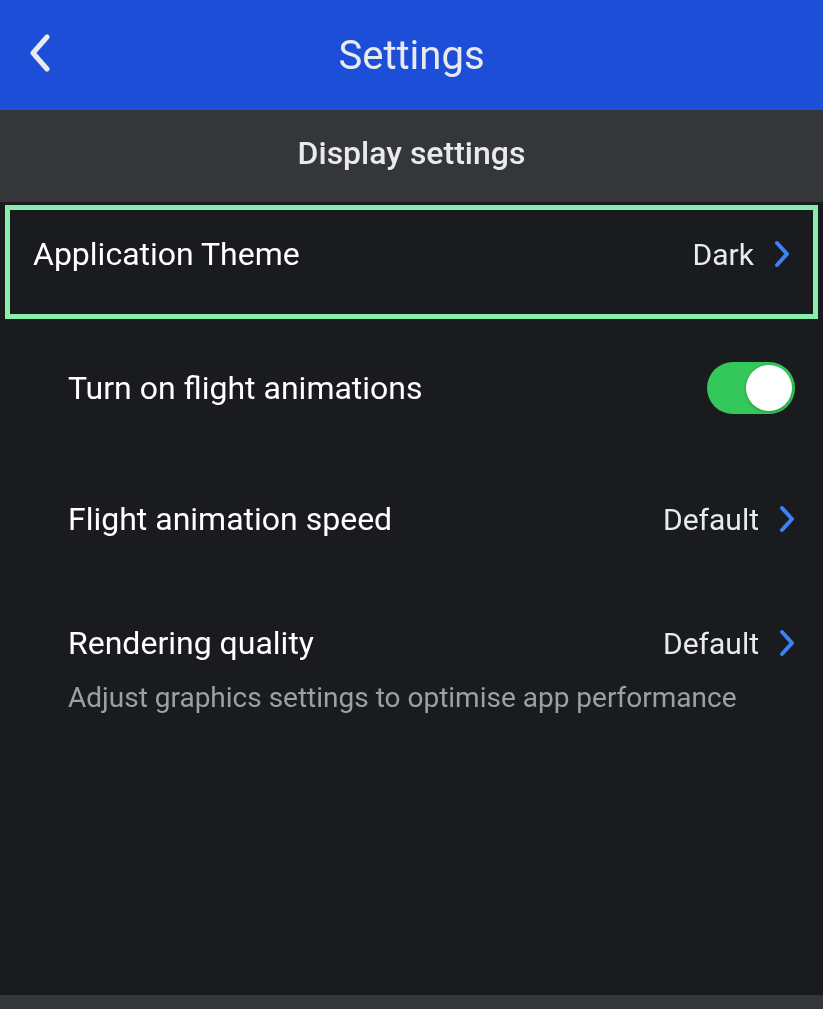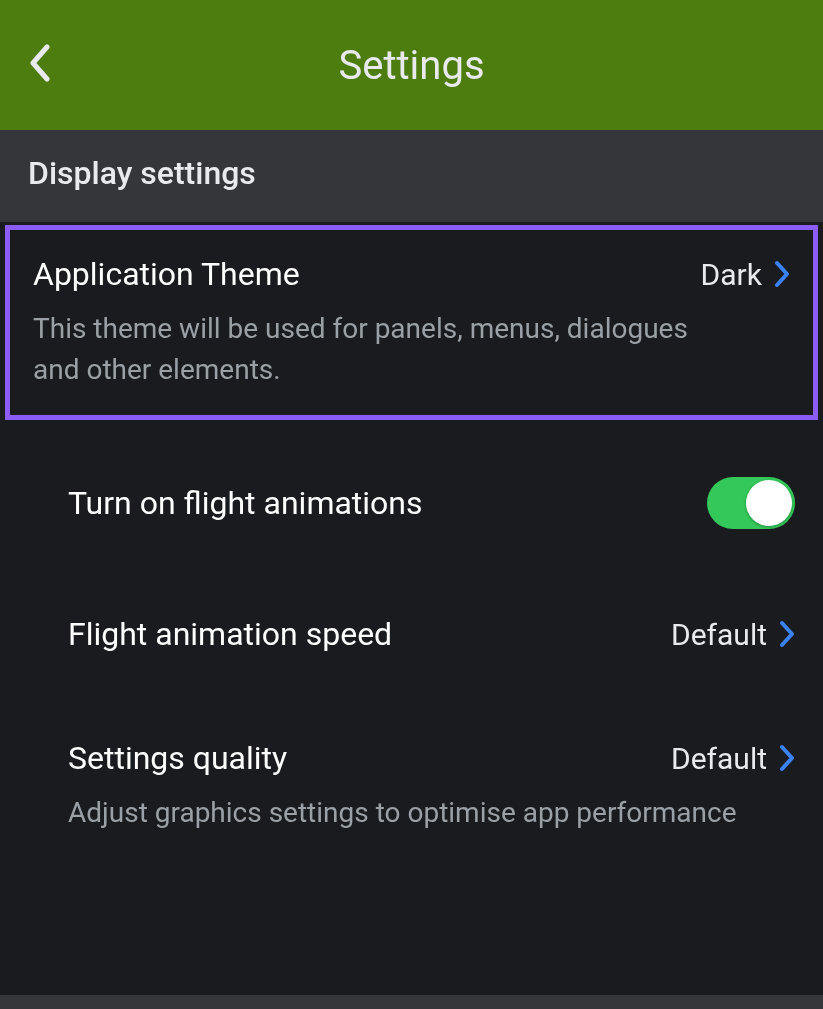--- a/index.html
+++ b/index.html
@@ -9,24 +9,24 @@
     }
     body {
       width: 823px;
       height: 1009px;
       background: #1a1b1f;
       font-family: -apple-system, 'SF Pro Text', 'Roboto', 'Segoe UI', sans-serif;
       color: #e8eaed;
       overflow: hidden;
     }
     .header {
-      height: 130px;
+      height: 110px;
       display: flex;
       align-items: center;
-      background: #4d7c0f;
+      background: #1d4ed8;
       position: relative;
     }
     .back-button {
       position: absolute;
       left: 28px;
       top: 50%;
       transform: translateY(-50%);
       cursor: pointer;
     }
     .header-title {
@@ -35,49 +35,50 @@
       font-size: 40px;
       font-weight: 400;
       color: #e8eaed;
     }
     .section-header {
       background: #35363a;
       padding: 24px 28px 30px 28px;
       font-size: 32px;
       font-weight: 500;
       color: #e8eaed;
+      text-align: center;
     }
     .settings-list {
       background: #1a1b1f;
     }
     .setting-item {
       padding: 30px 28px 30px 28px;
       cursor: pointer;
       margin-left: 40px;
     }
     .setting-item.highlighted {
-      border: 5px solid #8b5cf6;
-      margin: 3px 5px 17px 5px;
+      border: 5px solid #86efac;
+      margin: 3px 5px 3px 5px;
       padding: 25px 23px 25px 23px;
     }
     .setting-row {
       display: flex;
       align-items: center;
       justify-content: space-between;
       margin-bottom: 16px;
     }
     .setting-title {
       font-size: 32px;
       font-weight: 400;
       color: #ffffff;
     }
     .setting-value-group {
       display: flex;
       align-items: center;
-      gap: 12px;
+      gap: 20px;
     }
     .setting-value {
       font-size: 30px;
       font-weight: 400;
       color: #e8eaed;
     }
     .setting-description {
       font-size: 28px;
       font-weight: 400;
       color: #9aa0a6;
@@ -136,21 +137,20 @@
       <div class="setting-title">Application Theme</div>
       <div class="setting-value-group">
         <span class="setting-value">Dark</span>
         <span class="chevron-right">
           <svg width="16" height="28" viewBox="0 0 16 28" fill="none">
             <path d="M3 3 L13 14 L3 25" stroke="#3b82f6" stroke-width="4" stroke-linecap="round" stroke-linejoin="round"></path>
           </svg>
         </span>
       </div>
     </div>
-    <div class="setting-description">This theme will be used for panels, menus, dialogues and other elements.</div>
   </div>
 
   <div class="setting-item" style="padding-top:40px;">
     <div class="setting-row">
       <div class="setting-title">Turn on flight animations</div>
       <div class="setting-value-group">
         <div class="toggle">
           <div class="toggle-knob"></div>
         </div>
       </div>
@@ -166,21 +166,21 @@
           <svg width="16" height="28" viewBox="0 0 16 28" fill="none">
             <path d="M3 3 L13 14 L3 25" stroke="#3b82f6" stroke-width="4" stroke-linecap="round" stroke-linejoin="round"></path>
           </svg>
         </span>
       </div>
     </div>
   </div>
 
   <div class="setting-item" style="padding-top:40px;">
     <div class="setting-row">
-      <div class="setting-title">Settings quality</div>
+      <div class="setting-title">Rendering quality</div>
       <div class="setting-value-group">
         <span class="setting-value">Default</span>
         <span class="chevron-right">
           <svg width="16" height="28" viewBox="0 0 16 28" fill="none">
             <path d="M3 3 L13 14 L3 25" stroke="#3b82f6" stroke-width="4" stroke-linecap="round" stroke-linejoin="round"></path>
           </svg>
         </span>
       </div>
     </div>
     <div class="setting-description">Adjust graphics settings to optimise app performance</div>

